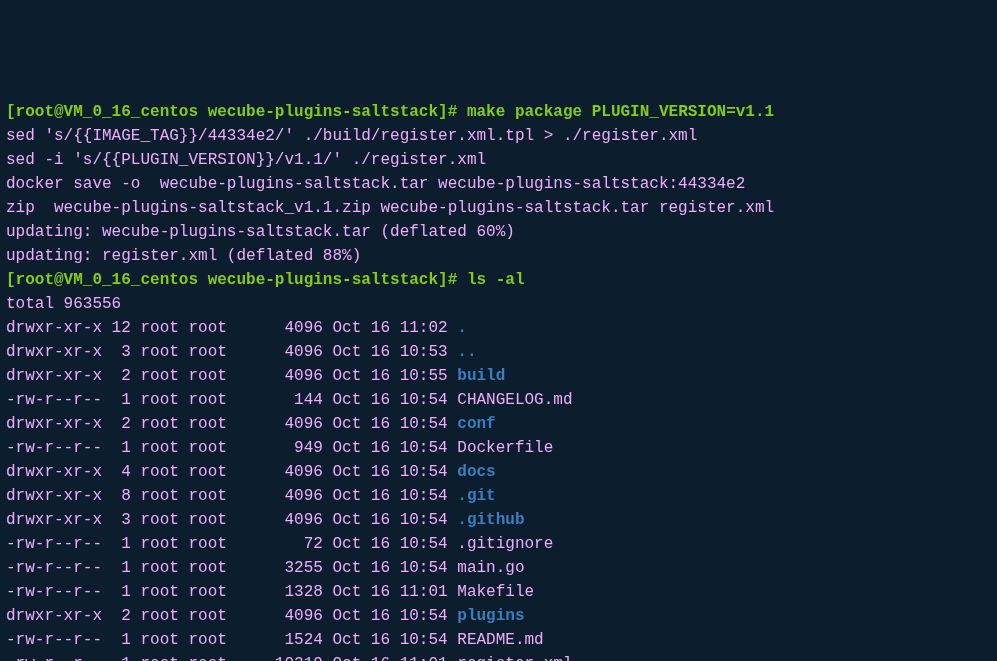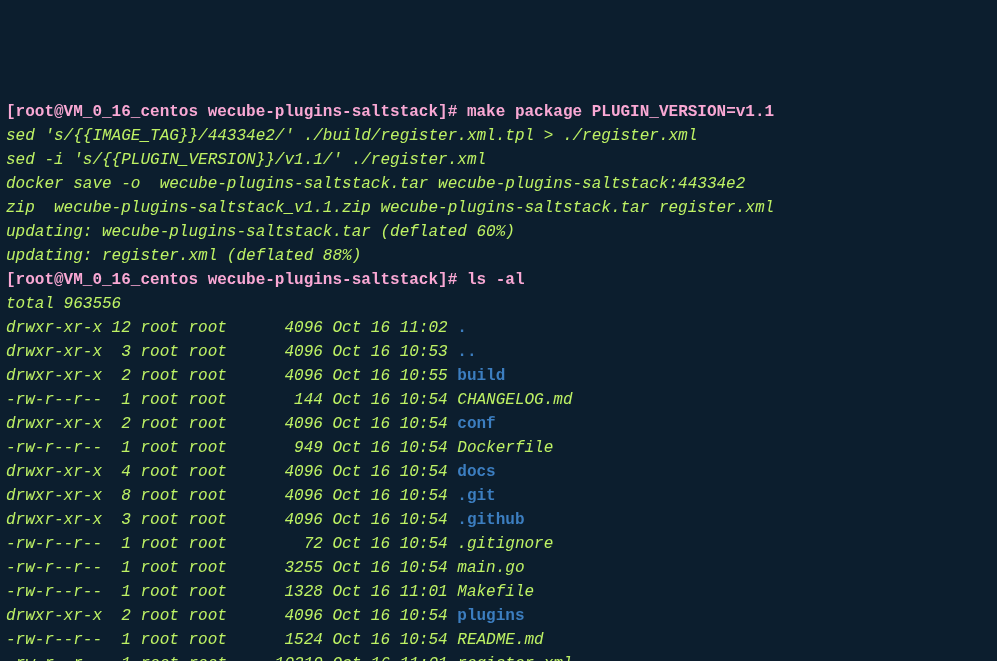--- a/index.html
+++ b/index.html
@@ -6,22 +6,22 @@
     body {
       background: #0c1e2e;
       font-family: 'Consolas', 'Monaco', 'Courier New', monospace;
       font-size: 16px;
       line-height: 1.5;
       color: #e0e0e0;
       padding: 4px 6px;
       white-space: pre;
       width: 997px;
     }
-    .bold-white { font-weight: bold; color: #f9a8d4; }
-    .white { color: #bef264; font-style: italic; }
+    .bold-white { font-weight: bold; color: #84cc16; }
+    .white { color: #f0abfc; }
     .dir { color: #3c7ec0; font-weight: bold; }
     .line { display: block; }
   </style>
 </head>
 <body>
 
 
 
 <div id="terminal"><span class="line"><span class="bold-white">[root@VM_0_16_centos wecube-plugins-saltstack]#</span> <span class="bold-white">make package PLUGIN_VERSION=v1.1</span></span><span class="line white">sed 's/{{IMAGE_TAG}}/44334e2/' ./build/register.xml.tpl &gt; ./register.xml</span><span class="line white">sed -i 's/{{PLUGIN_VERSION}}/v1.1/' ./register.xml</span><span class="line white">docker save -o  wecube-plugins-saltstack.tar wecube-plugins-saltstack:44334e2</span><span class="line white">zip  wecube-plugins-saltstack_v1.1.zip wecube-plugins-saltstack.tar register.xml</span><span class="line white">updating: wecube-plugins-saltstack.tar (deflated 60%)</span><span class="line white">updating: register.xml (deflated 88%)</span><span class="line"><span class="bold-white">[root@VM_0_16_centos wecube-plugins-saltstack]#</span> <span class="bold-white">ls -al</span></span><span class="line white">total 963556</span><span class="line"><span class="white">drwxr-xr-x 12 root root      4096 Oct 16 11:02 </span><span class="dir">.</span></span><span class="line"><span class="white">drwxr-xr-x  3 root root      4096 Oct 16 10:53 </span><span class="dir">..</span></span><span class="line"><span class="white">drwxr-xr-x  2 root root      4096 Oct 16 10:55 </span><span class="dir">build</span></span><span class="line"><span class="white">-rw-r--r--  1 root root       144 Oct 16 10:54 </span><span class="white">CHANGELOG.md</span></span><span class="line"><span class="white">drwxr-xr-x  2 root root      4096 Oct 16 10:54 </span><span class="dir">conf</span></span><span class="line"><span class="white">-rw-r--r--  1 root root       949 Oct 16 10:54 </span><span class="white">Dockerfile</span></span><span class="line"><span class="white">drwxr-xr-x  4 root root      4096 Oct 16 10:54 </span><span class="dir">docs</span></span><span class="line"><span class="white">drwxr-xr-x  8 root root      4096 Oct 16 10:54 </span><span class="dir">.git</span></span><span class="line"><span class="white">drwxr-xr-x  3 root root      4096 Oct 16 10:54 </span><span class="dir">.github</span></span><span class="line"><span class="white">-rw-r--r--  1 root root        72 Oct 16 10:54 </span><span class="white">.gitignore</span></span><span class="line"><span class="white">-rw-r--r--  1 root root      3255 Oct 16 10:54 </span><span class="white">main.go</span></span><span class="line"><span class="white">-rw-r--r--  1 root root      1328 Oct 16 11:01 </span><span class="white">Makefile</span></span><span class="line"><span class="white">drwxr-xr-x  2 root root      4096 Oct 16 10:54 </span><span class="dir">plugins</span></span><span class="line"><span class="white">-rw-r--r--  1 root root      1524 Oct 16 10:54 </span><span class="white">README.md</span></span><span class="line"><span class="white">-rw-r--r--  1 root root     10219 Oct 16 11:01 </span><span class="white">register.xml</span></span></div>
 

